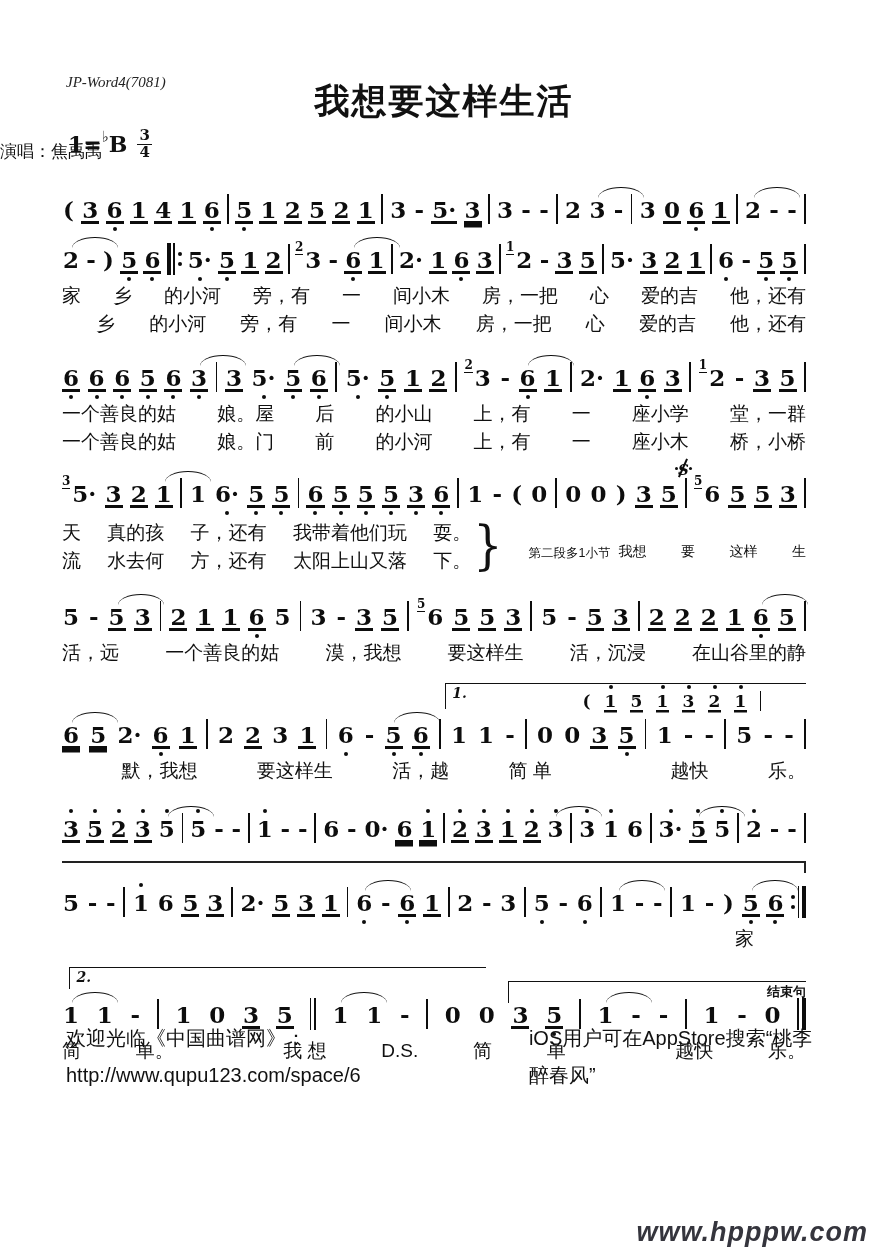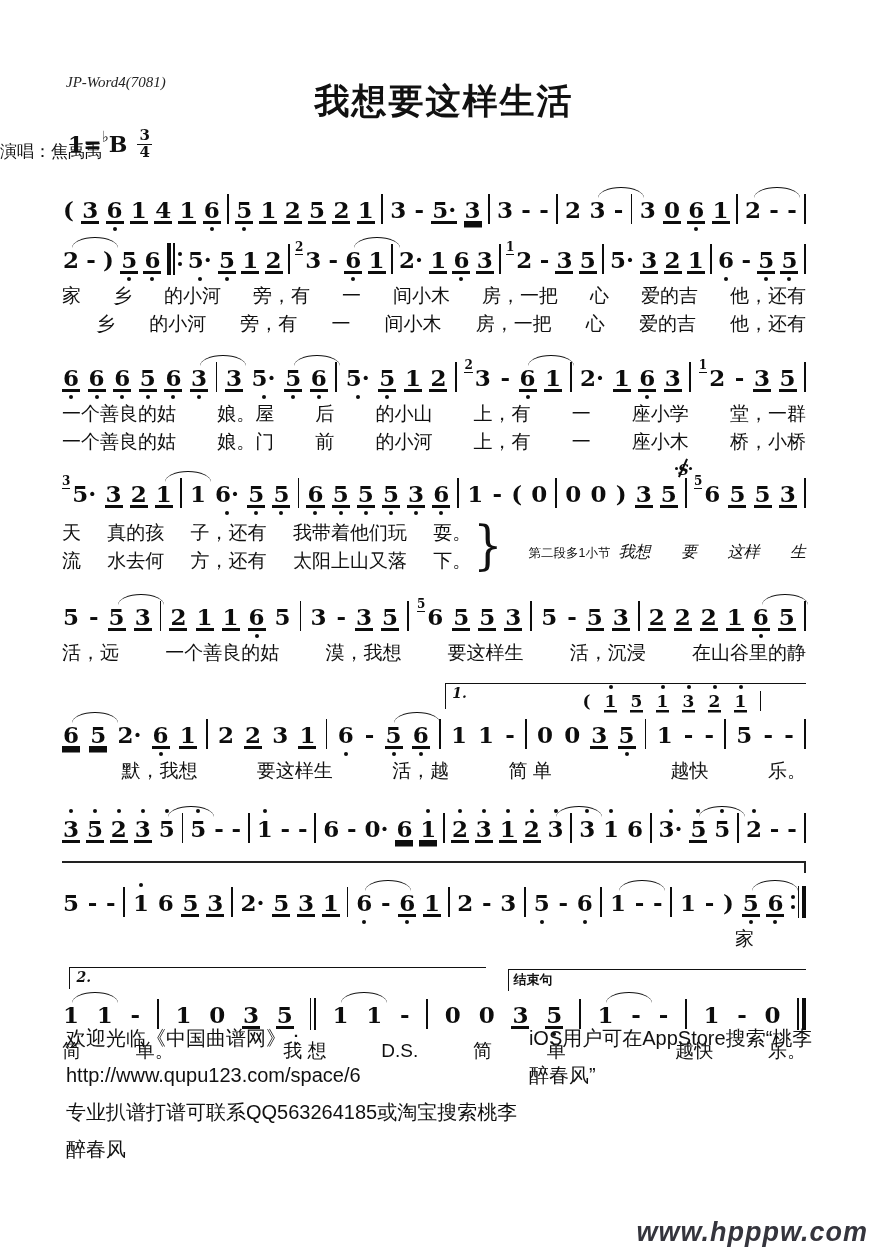--- a/index.html
+++ b/index.html
@@ -63,32 +63,32 @@
 
   
   .ovl{position:absolute;box-sizing:border-box;}
   .volta1{left:51.5%;right:0;top:4px;height:26px;border-top:1.6px solid #111;border-left:1.6px solid #111;}
   .ov-label{font:italic 700 14px "DejaVu Serif",serif;padding:0 0 0 6px;display:inline-block;background:#fff;}
   .echo{right:6%;top:9px;width:180px;}
   .echo .notes{height:26px;font-size:17px;}
   .echo .u1 .num{box-shadow:0 2.5px 0 #0d0d0d;}
   .echo .bsingle{height:20px;}
   .volta2{left:1%;width:56%;top:2px;height:22px;border-top:1.6px solid #111;border-left:1.6px solid #111;}
-  .ending{left:60%;right:0;top:4px;height:22px;border-top:1.8px solid #111;border-left:1.8px solid #111;}
+  .ending{left:60%;right:0;top:16px;height:22px;border-top:1.8px solid #111;border-left:1.8px solid #111;text-align:right;}
   .ending .ov-label{font-style:normal;font-family:"Liberation Sans",sans-serif;font-size:13px;padding-left:4px;}
   .top-bracket{position:absolute;top:0;left:0;right:0;height:10px;
                border-top:2px solid #222;border-right:2px solid #222;}
 
   
   .lyr-split{display:flex;align-items:center;margin-top:3px;}
   .lyr-col{width:55%;}
   .brace{font-size:46px;font-weight:400;transform:scaleY(1.15);margin:0 4px 0 2px;
          font-family:"DejaVu Serif",serif;line-height:1;}
   .section-note{font-size:12.5px;white-space:nowrap;margin:16px 8px 0 22px;}
-  .cont{flex:1;margin-top:12px;font-size:16px;font-style:italic;}
+  .cont{flex:1;margin-top:12px;font-size:14px;}
 
   
   .footer{position:absolute;left:66px;right:56px;top:1020px;display:flex;
           justify-content:flex-start;font-size:20px;line-height:1.85;}
   .watermark{position:absolute;right:20px;bottom:8px;font-weight:700;font-style:italic;
              font-size:27px;color:#35353d;letter-spacing:1px;text-align:center;}
 </style>
 </head>
 <body>
 
@@ -1232,21 +1232,20 @@
           <div class="syl"></div>
           <div class="syl">越快</div>
           <div class="syl">乐。</div>
         </div>
       </div>
     </div>
 
   <div class="footer">
     <div>
       <div>欢迎光临《中国曲谱网》：http://www.qupu123.com/space/6</div>
-      <div>专业扒谱打谱可联系QQ563264185或淘宝搜索桃李醉春风</div>
     </div>
     <div>
       <div>iOS用户可在AppStore搜索“桃李醉春风”</div>
     </div>
   </div>
 
   <div class="watermark">www.hpppw.com</div>
 </div>
 
 </body></html>

